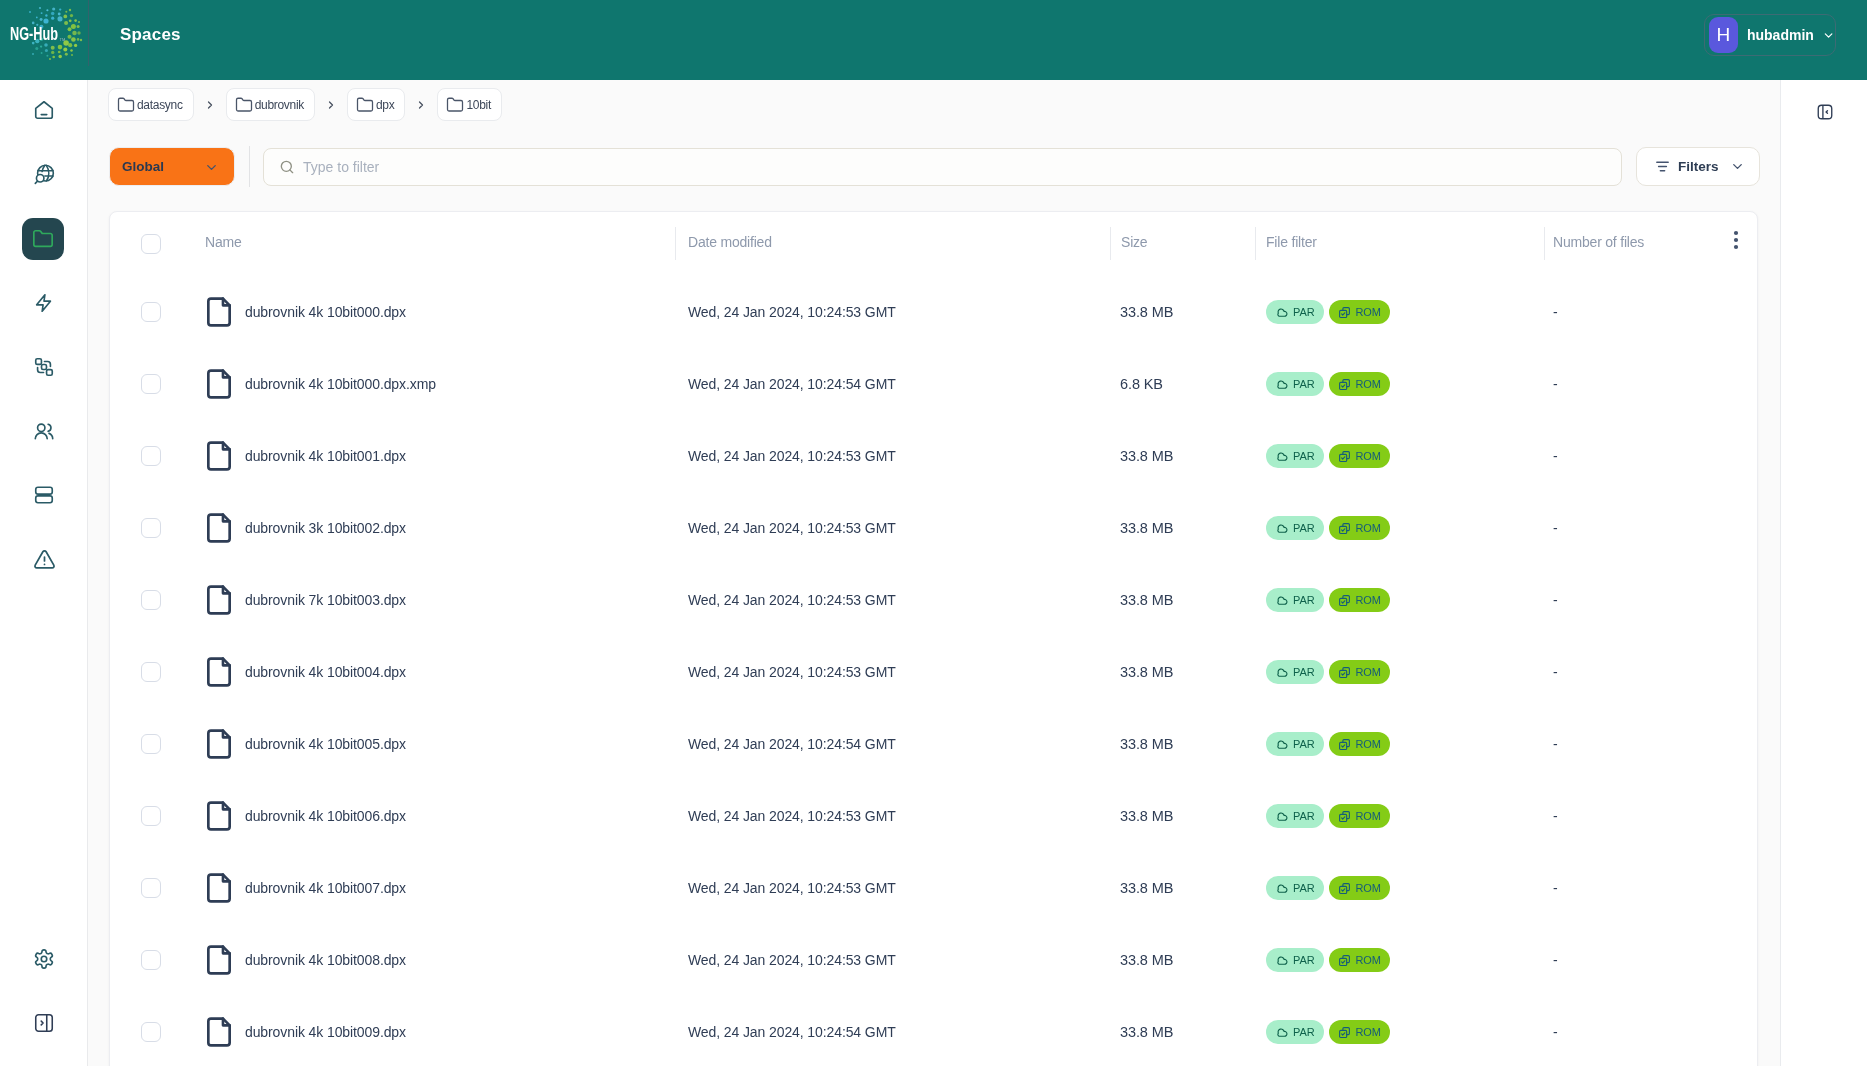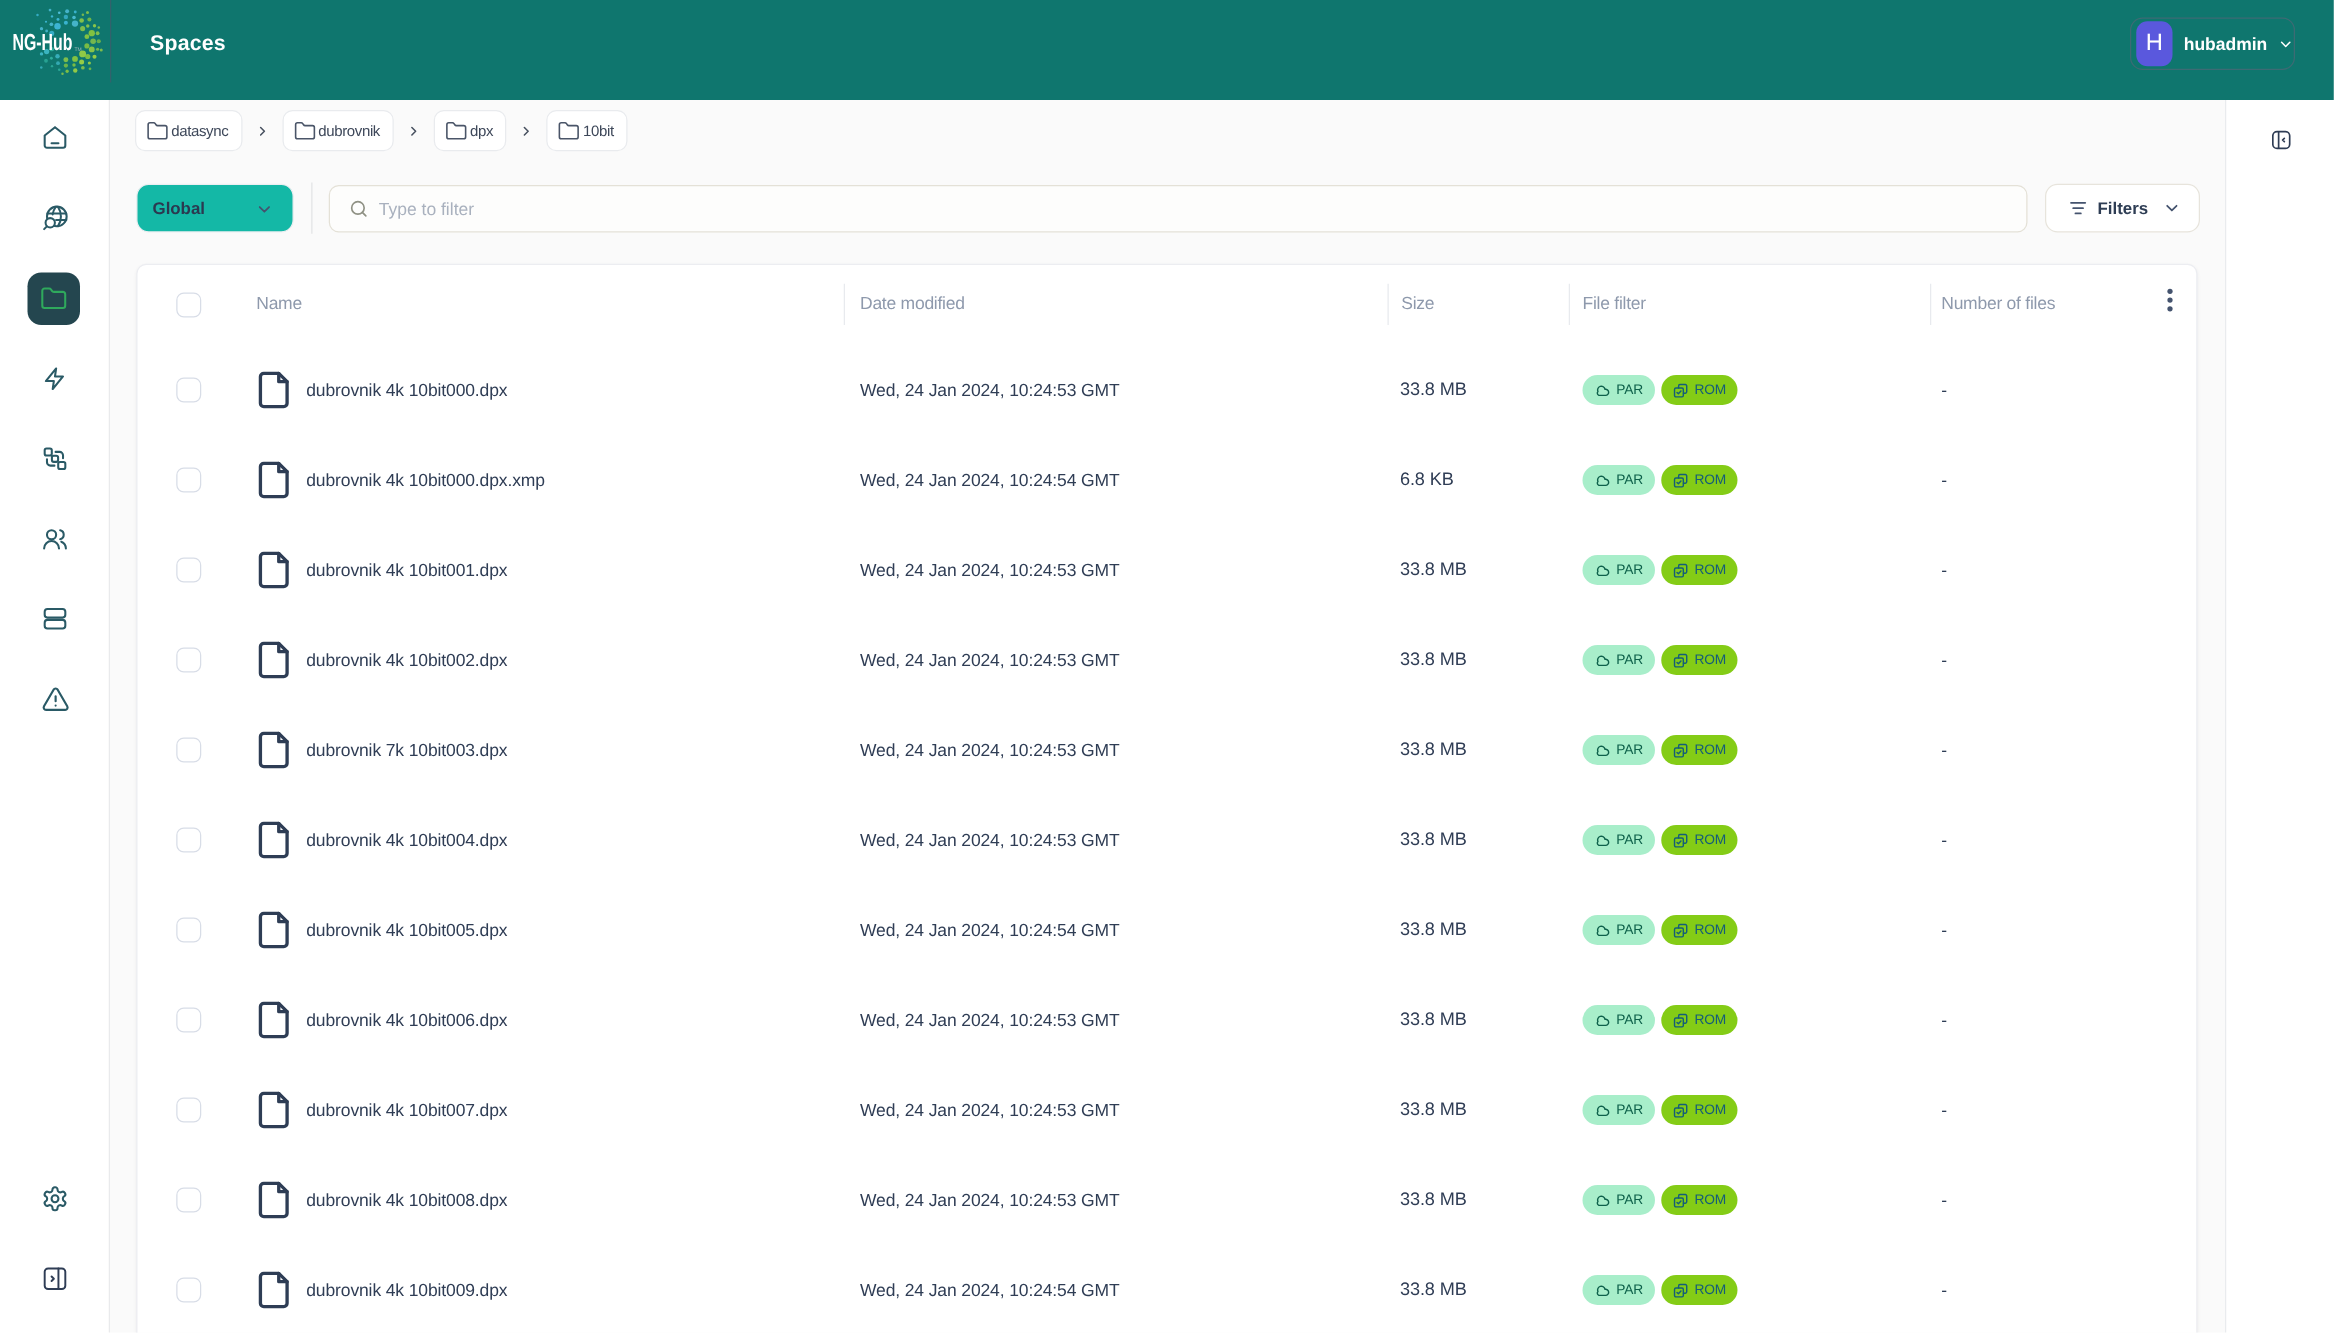--- a/index.html
+++ b/index.html
@@ -19,21 +19,21 @@
   
   .rail { position:absolute; right:0; top:66px; width:87px; bottom:0; background:#ffffff; border-left:1px solid #e9ebee; z-index:4; }
   .railbtn { position:absolute; left:35px; top:37px; }
   
   .main { position:absolute; left:88px; top:66px; right:87px; bottom:0; background:#fafafa; overflow:hidden; }
   .crumbs { position:absolute; left:20px; top:22px; display:flex; align-items:center; }
   .chip { height:33px; background:#fff; border:1px solid #e9ebee; border-radius:8px; display:flex; align-items:center; padding:0 10px 0 8px; color:#3d4759; font-size:12px; letter-spacing:-0.3px; }
   .chip svg { margin-right:2px; }
   .csep { margin:0 10px; display:flex; }
   .toolbar { position:absolute; left:19px; right:20px; top:81px; height:40px; }
-  .globalSel { position:absolute; left:2px; top:0; width:126px; height:39px; background:#14b8a6; border:1px solid #eceef1; border-radius:10px; display:flex; align-items:center; }
+  .globalSel { position:absolute; left:2px; top:0; width:126px; height:39px; background:#f97316; border:1px solid #eceef1; border-radius:10px; display:flex; align-items:center; }
   .globalSel span { margin-left:12px; font-size:13.5px; font-weight:700; color:#2b3950; }
   .globalSel svg { position:absolute; right:15px; top:12px; }
   .tdivider { position:absolute; left:142px; top:-1px; width:1px; height:41px; background:#e2e3e5; }
   .search { position:absolute; left:156px; right:138px; top:1px; height:38px; background:#fdfdfc; border:1px solid #e4e1d7; border-radius:8px; display:flex; align-items:center; }
   .search svg { margin-left:15px; }
   .search span { margin-left:8px; font-size:14px; color:#a9b1be; }
   .filters { position:absolute; top:0; right:0; width:124px; height:39px; background:#fff; border:1px solid #e7e4dc; border-radius:10px; display:flex; align-items:center; }
   .filters svg.fi { margin-left:17px; }
   .filters span { margin-left:7px; font-size:13.5px; font-weight:700; color:#2e3d54; }
   .filters svg.ch { margin-left:11px; }
@@ -378,21 +378,21 @@
           <tr>
             <td class="cbc">
               <div class="cb"></div>
             </td>
             <td>
               <div class="namec">
                 <svg width="32" height="32" viewBox="0 0 24 24" fill="none" stroke="#2e3d55" stroke-width="2" stroke-linecap="round" stroke-linejoin="round">
                   <path d="M15 2H6a2 2 0 0 0-2 2v16a2 2 0 0 0 2 2h12a2 2 0 0 0 2-2V7Z"></path>
                   <path d="M15 2v5h5"></path>
                 </svg>
-                <span>dubrovnik 4k 10bit002.dpx</span>
+                <span>dubrovnik 3k 10bit002.dpx</span>
               </div>
             </td>
             <td class="datec">Wed, 24 Jan 2024, 10:24:53 GMT</td>
             <td class="sizec">33.8 MB</td>
             <td class="fsc"><span class="pill par"><svg width="13" height="13" viewBox="0 0 24 24" fill="none" stroke="#0e614b" stroke-width="2.1" stroke-linecap="round" stroke-linejoin="round">
                   <path d="M17.5 19a4.5 4.5 0 1 0-.88-8.91 5.5 5.5 0 1 0-10.4 3.24A3.5 3.5 0 0 0 7.5 19Z"></path>
                 </svg>PAR</span><span class="pill rom"><svg width="13" height="13" viewBox="0 0 24 24" fill="none" stroke="#155d79" stroke-width="2.1" stroke-linecap="round" stroke-linejoin="round">
                   <path d="M16.2 15.8h2.8a2 2 0 0 0 2-2V5a2 2 0 0 0-2-2H11a2 2 0 0 0-2 2v3"></path>
                   <rect x="3" y="8.2" width="13" height="13" rx="2"></rect>
                   <path d="m6.7 14.7 2 2 3.8-4.2"></path>

